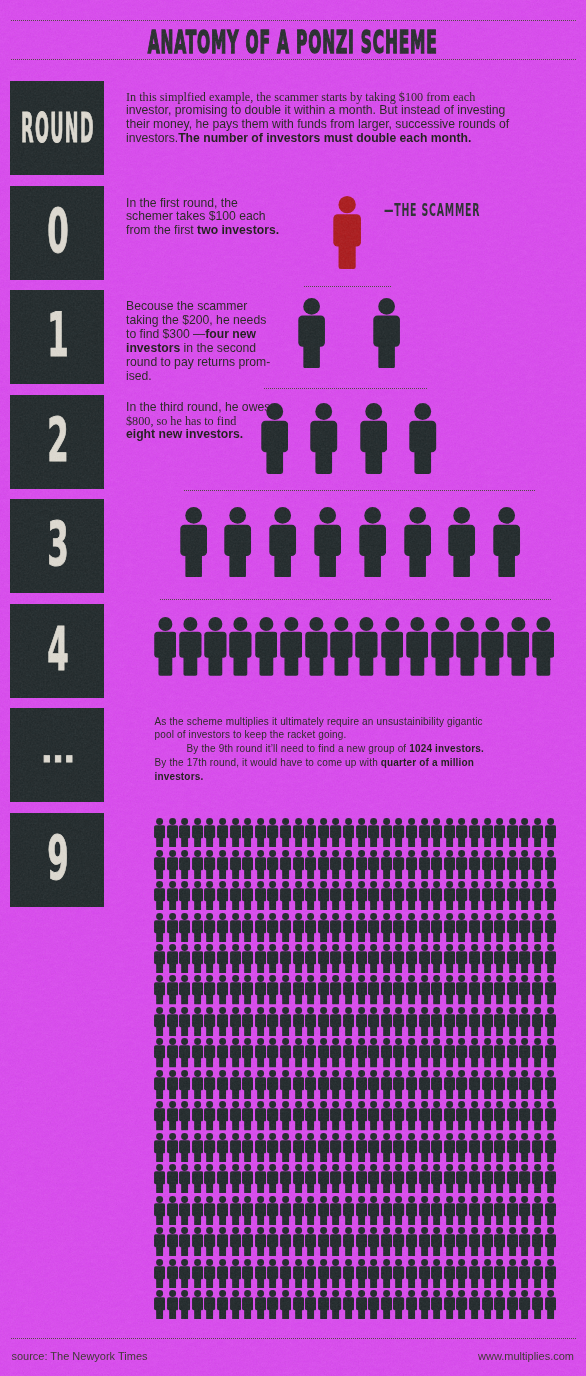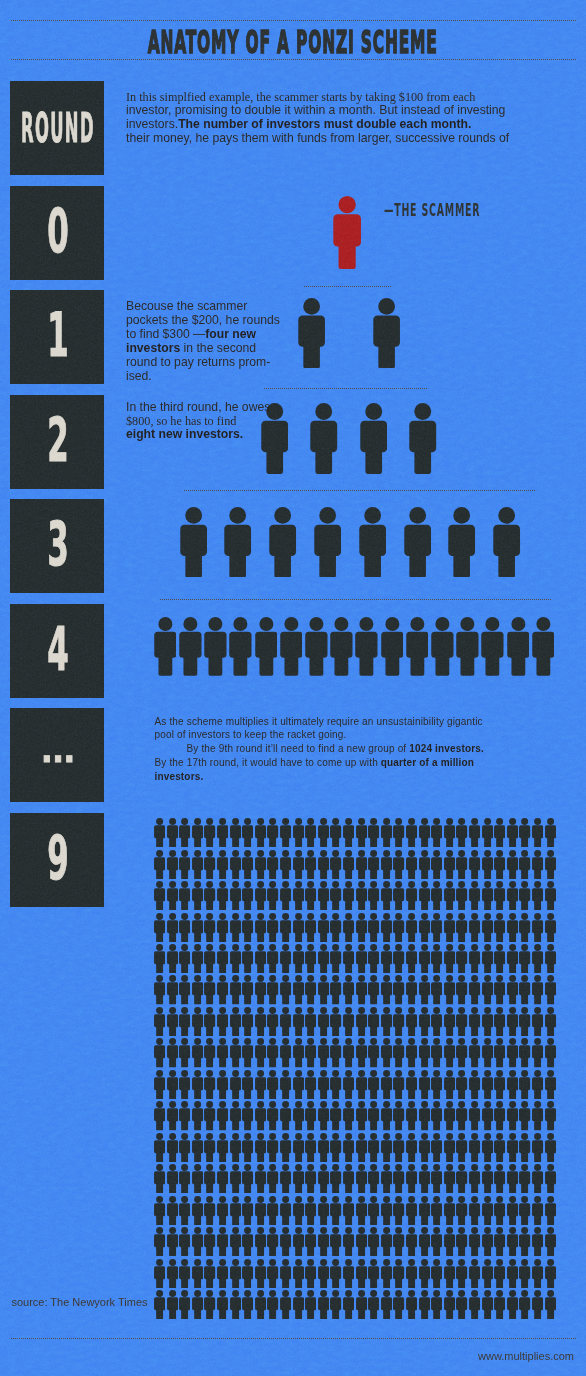--- a/index.html
+++ b/index.html
@@ -2,21 +2,21 @@
 <html><head>
 <meta charset="utf-8">
 <title>Anatomy of a Ponzi Scheme</title>
 <style>
   html,body{margin:0;padding:0;}
   body{width:586px;height:1376px;overflow:hidden;
        background:#ede8de;
        font-family:"Liberation Sans",sans-serif;
        -webkit-font-smoothing:antialiased;}
   .page{position:relative;width:586px;height:1376px;overflow:hidden;
-        background:#3b82f6;}
+        background:#d946ef;}
 
   
   .grain{position:absolute;left:0;top:0;width:586px;height:1376px;
          pointer-events:none;z-index:50;mix-blend-mode:multiply;opacity:.14;}
   .grain2{position:absolute;left:0;top:0;width:586px;height:1376px;
          pointer-events:none;z-index:51;mix-blend-mode:screen;opacity:.10;}
   .grain3{position:absolute;left:0;top:0;width:586px;height:1376px;
          pointer-events:none;z-index:49;mix-blend-mode:overlay;opacity:.16;}
 
   
@@ -2816,30 +2816,35 @@
       </svg>
       <div class="rule" style="left: 303.9px; width: 87.1px; top: 285.9px;"></div>
       <div class="rule" style="left: 264.4px; width: 163.3px; top: 388.3px;"></div>
       <div class="rule" style="left: 184.4px; width: 351.3px; top: 489.9px;"></div>
       <div class="rule" style="left: 159.6px; width: 392.5px; top: 598.7px;"></div>
     </div>
 
   <div class="copy" style="left:126px;top:90.5px;line-height:13.9px;">
       <div style="white-space: nowrap; font-family: Liberation Serif, serif;"><span>In this simplfied example, the scammer starts by taking $100 from each</span></div>
       <div style="white-space: nowrap;"><span>investor, promising to double it within a month. But instead of investing</span></div>
+      <div style="white-space: nowrap;"><span>their money, he pays them with funds from larger, successive rounds of</span></div>
       <div style="white-space: nowrap;"><span>investors.</span><b>The number of investors must double each month.</b></div>
-      <div style="white-space: nowrap;"><span>their money, he pays them with funds from larger, successive rounds of</span></div>
     </div>
 
+  <div class="copy" style="left:126px;top:196.8px;line-height:13.55px;">
+      <div style="white-space: nowrap;"><span>In the first round, the</span></div>
+      <div style="white-space: nowrap;"><span>schemer takes $100 each</span></div>
+      <div style="white-space: nowrap;"><span>from the first </span><b>two investors.</b></div>
+    </div>
 
   <div style="position:absolute;left:384.4px;top:201.5px;font-size:17px;line-height:17px;color:#262b2c;"><span class="cond" style="transform:scaleX(.615);transform-origin:left top;letter-spacing:1.3px;">—THE SCAMMER</span></div>
 
   <div class="copy" style="left:126px;top:298.8px;line-height:14.1px;">
       <div style="white-space: nowrap;"><span>Becouse the scammer</span></div>
-      <div style="white-space: nowrap;"><span>pockets the $200, he rounds</span></div>
+      <div style="white-space: nowrap;"><span>taking the $200, he needs</span></div>
       <div style="white-space: nowrap;"><span>to find $300 —</span><b>four new</b></div>
       <div style="white-space: nowrap;"><b>investors</b><span> in the second</span></div>
       <div style="white-space: nowrap;"><span>round to pay returns prom-</span></div>
       <div style="white-space: nowrap;"><span>ised.</span></div>
     </div>
 
   <div class="copy" style="left:126px;top:400.9px;line-height:13.7px;">
       <div style="white-space: nowrap;"><span>In the third round, he owes</span></div>
       <div style="white-space: nowrap; font-family: Liberation Serif, serif;"><span>$800, so he has to find</span></div>
       <div style="white-space: nowrap;"><b>eight new investors.</b></div>
@@ -2869,16 +2874,16 @@
   </svg>
   <svg class="grain3" xmlns="http://www.w3.org/2000/svg" width="586" height="1376">
     <filter id="nz3">
         <feTurbulence type="fractalNoise" baseFrequency="0.12 0.25" numOctaves="4" stitchTiles="stitch"></feTurbulence>
        <feColorMatrix type="saturate" values="0"></feColorMatrix>
       </filter>
     <rect width="586" height="1376" filter="url(#nz3)"></rect>
   </svg>
 
   <div class="rule" style="left:11px;width:566px;top:1338px;"></div>
-  <div class="footer-txt" style="left:11.4px;top:1296px;">source: The Newyork Times</div>
+  <div class="footer-txt" style="left:11.4px;top:1350px;">source: The Newyork Times</div>
   <div class="footer-txt" style="right:12px;top:1350px;">www.multiplies.com</div>
 
 </div>
 
 </body></html>

